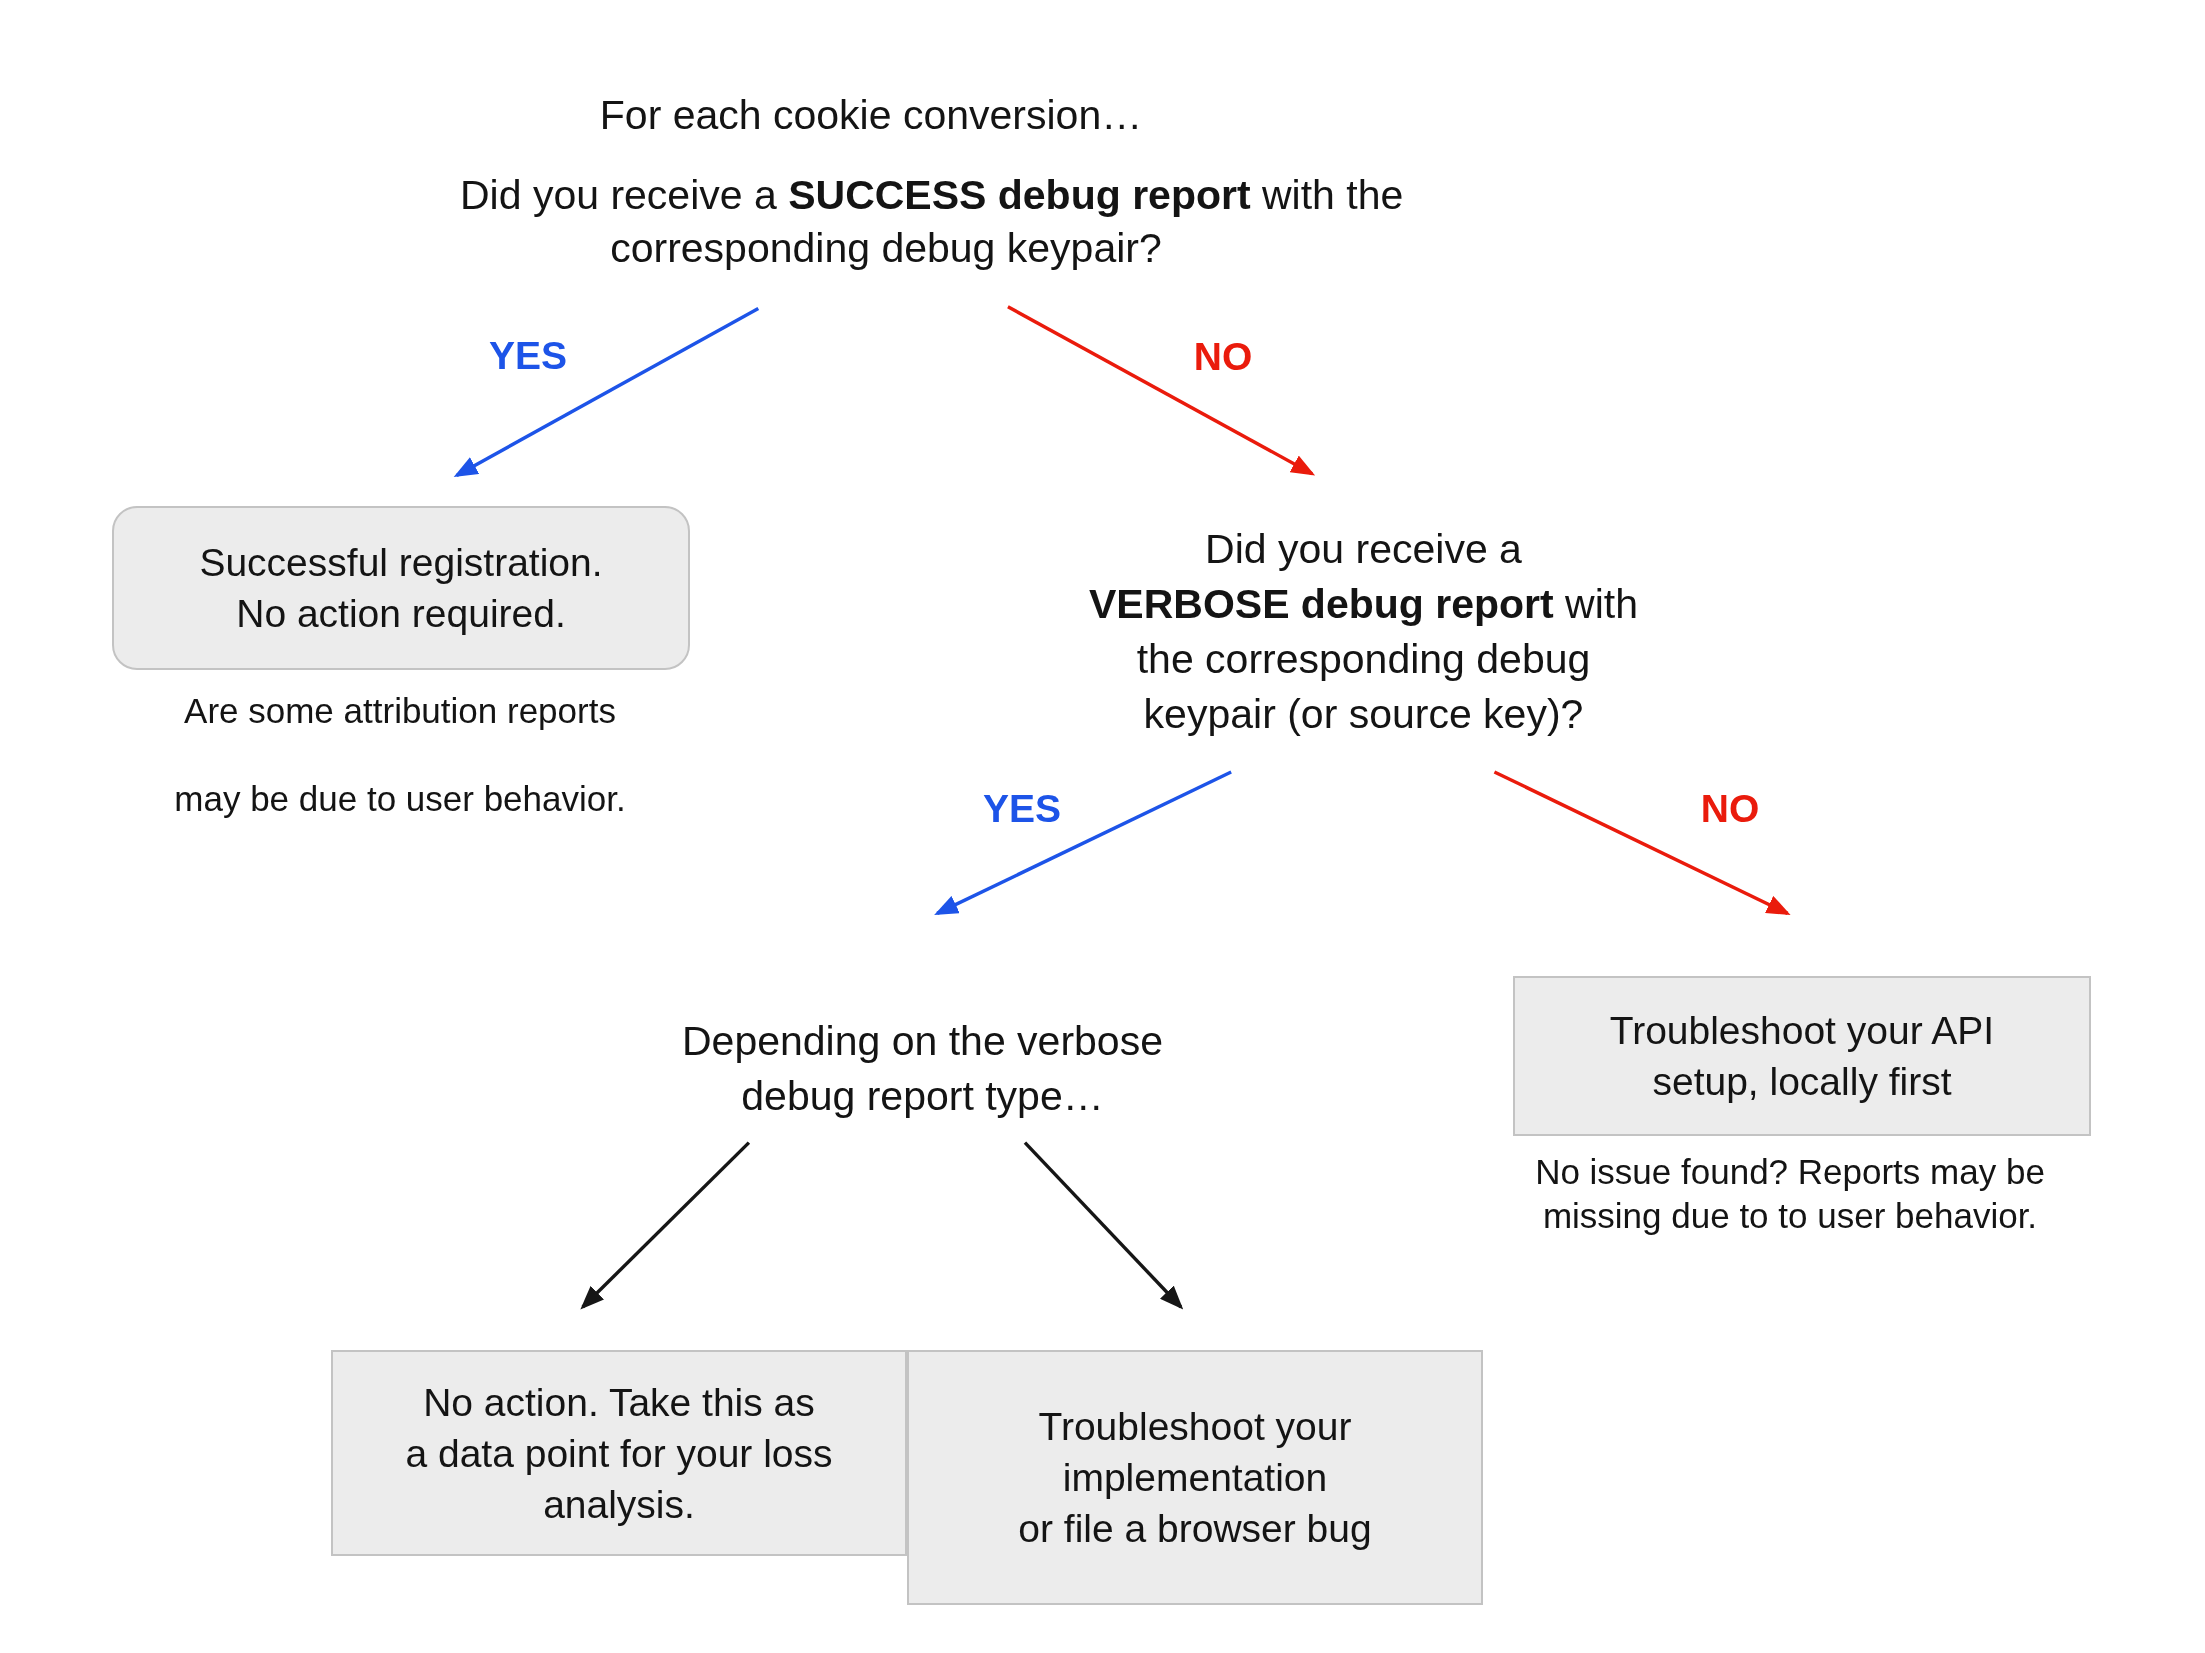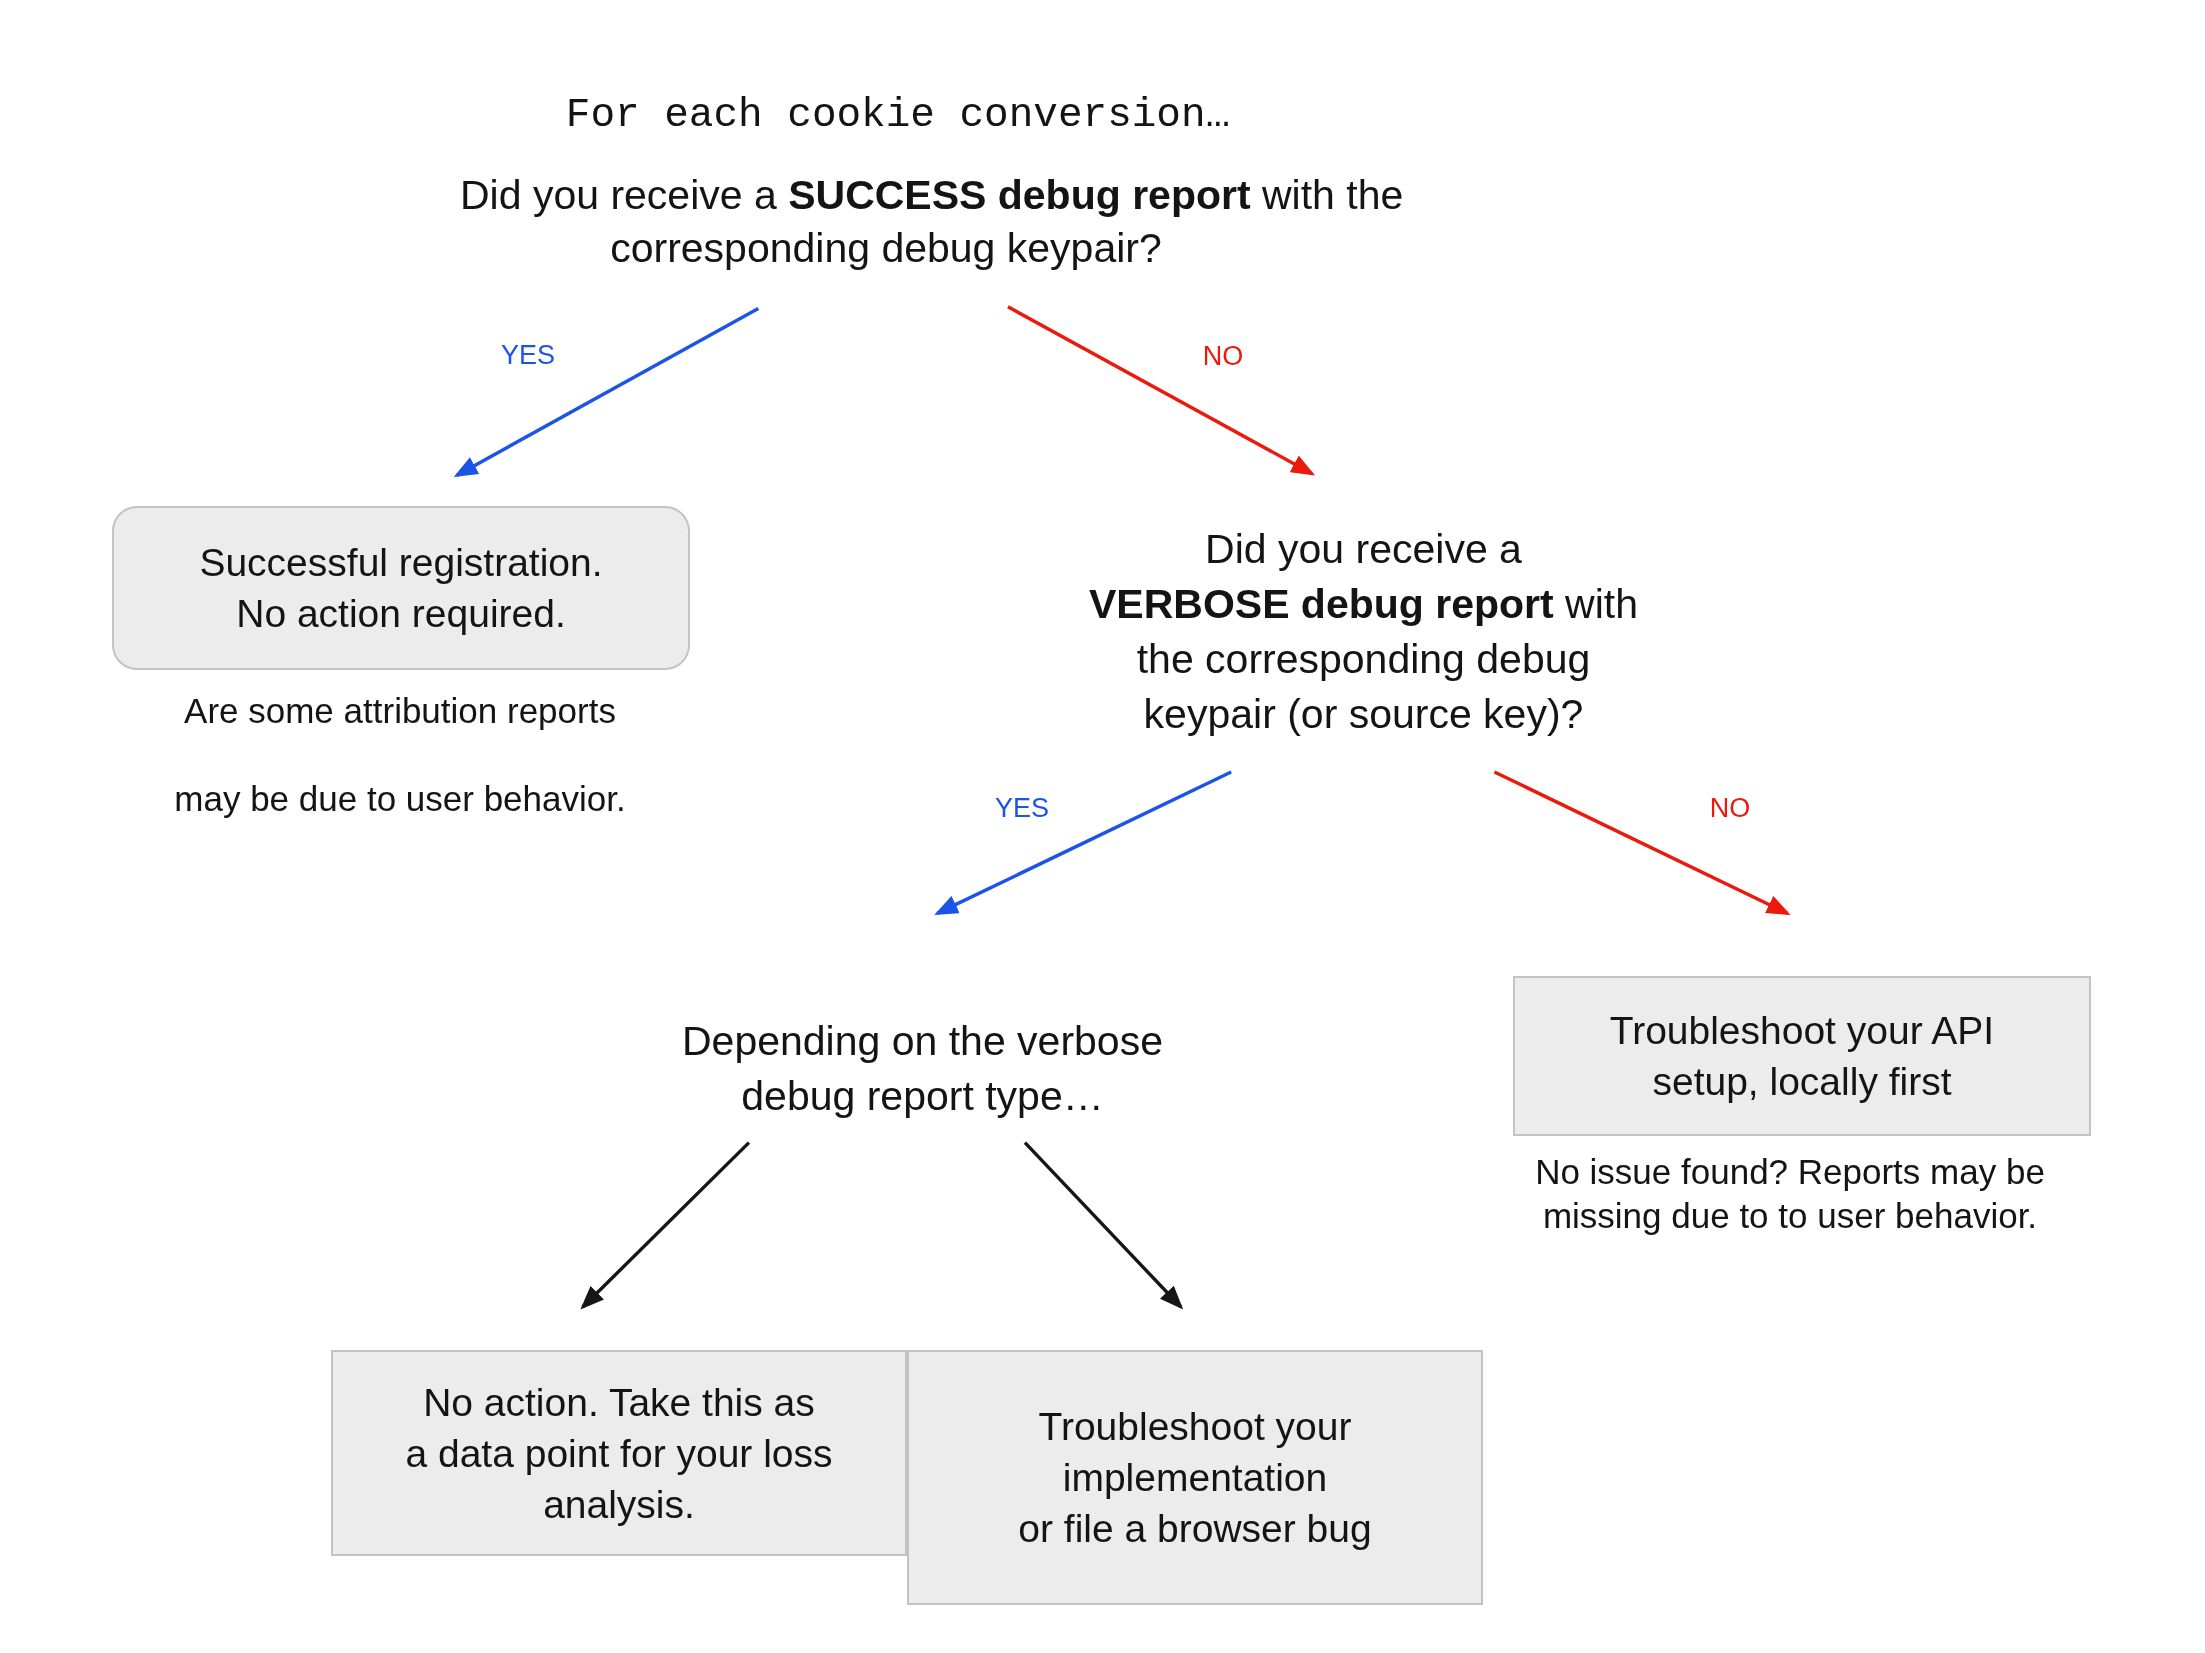--- a/index.html
+++ b/index.html
@@ -3,21 +3,21 @@
 <meta charset="utf-8">
 <style>
   html,body{margin:0;padding:0;background:#fff;}
   .canvas{
     position:relative;width:2205px;height:1653px;background:#ffffff;overflow:hidden;
     font-family:"Liberation Sans",sans-serif;color:var(--text,#141414);
   }
   .txt{position:absolute;text-align:center;white-space:nowrap;}
   .question{font-size:41px;line-height:53px;}
   .q2{line-height:55px;}
-  .edge-label{font-size:27px;font-weight:normal;line-height:43px;}
+  .edge-label{font-size:39px;font-weight:bold;line-height:43px;}
   .edge-label.yes{color:var(--yes-blue,#1d54e8);}
   .edge-label.no{color:var(--no-red,#ea1b0c);}
   .node-box{
     position:absolute;display:flex;flex-direction:column;align-items:center;justify-content:center;
     background:var(--box-fill,#ececec);border:2.6px solid var(--box-border,#c3c3c3);
     box-sizing:border-box;font-size:39px;line-height:51px;text-align:center;white-space:nowrap;
   }
   .note{font-size:35px;line-height:44px;}
   svg.arrows{position:absolute;left:0;top:0;width:2205px;height:1653px;}
   svg.arrows line{fill:none;stroke-width:4;}
@@ -47,21 +47,21 @@
       </marker>
     </defs>
     <line class="l-blue" x1="890" y1="362" x2="536" y2="558" marker-end="url(#headB)"></line>
     <line class="l-red" x1="1183" y1="360" x2="1540" y2="556" marker-end="url(#headR)"></line>
     <line class="l-blue" x1="1445" y1="906" x2="1100" y2="1072" marker-end="url(#headB)"></line>
     <line class="l-red" x1="1754" y1="906" x2="2098" y2="1072" marker-end="url(#headR)"></line>
     <line class="l-black" x1="879" y1="1341" x2="684" y2="1534" marker-end="url(#headK)"></line>
     <line class="l-black" x1="1203" y1="1341" x2="1386" y2="1534" marker-end="url(#headK)"></line>
   </svg>
 
-  <div class="txt question" style="left:472px;top:89px;width:852px;font-family:Liberation Mono, monospace;">
+  <div class="txt question" style="left:445px;top:89px;width:852px;">
     <span>For each cookie conversion…</span>
   </div>
 
   <div class="txt question" style="left:460px;top:169px;width:852px;">
     <span>Did you receive a </span><b>SUCCESS debug report</b><span> with the</span><br>
     <span>corresponding debug keypair?</span>
   </div>
 
   <div class="txt edge-label yes" style="left:460px;top:334px;width:136px;"><span>YES</span></div>
   <div class="txt edge-label no" style="left:1155px;top:335px;width:136px;"><span>NO</span></div>

